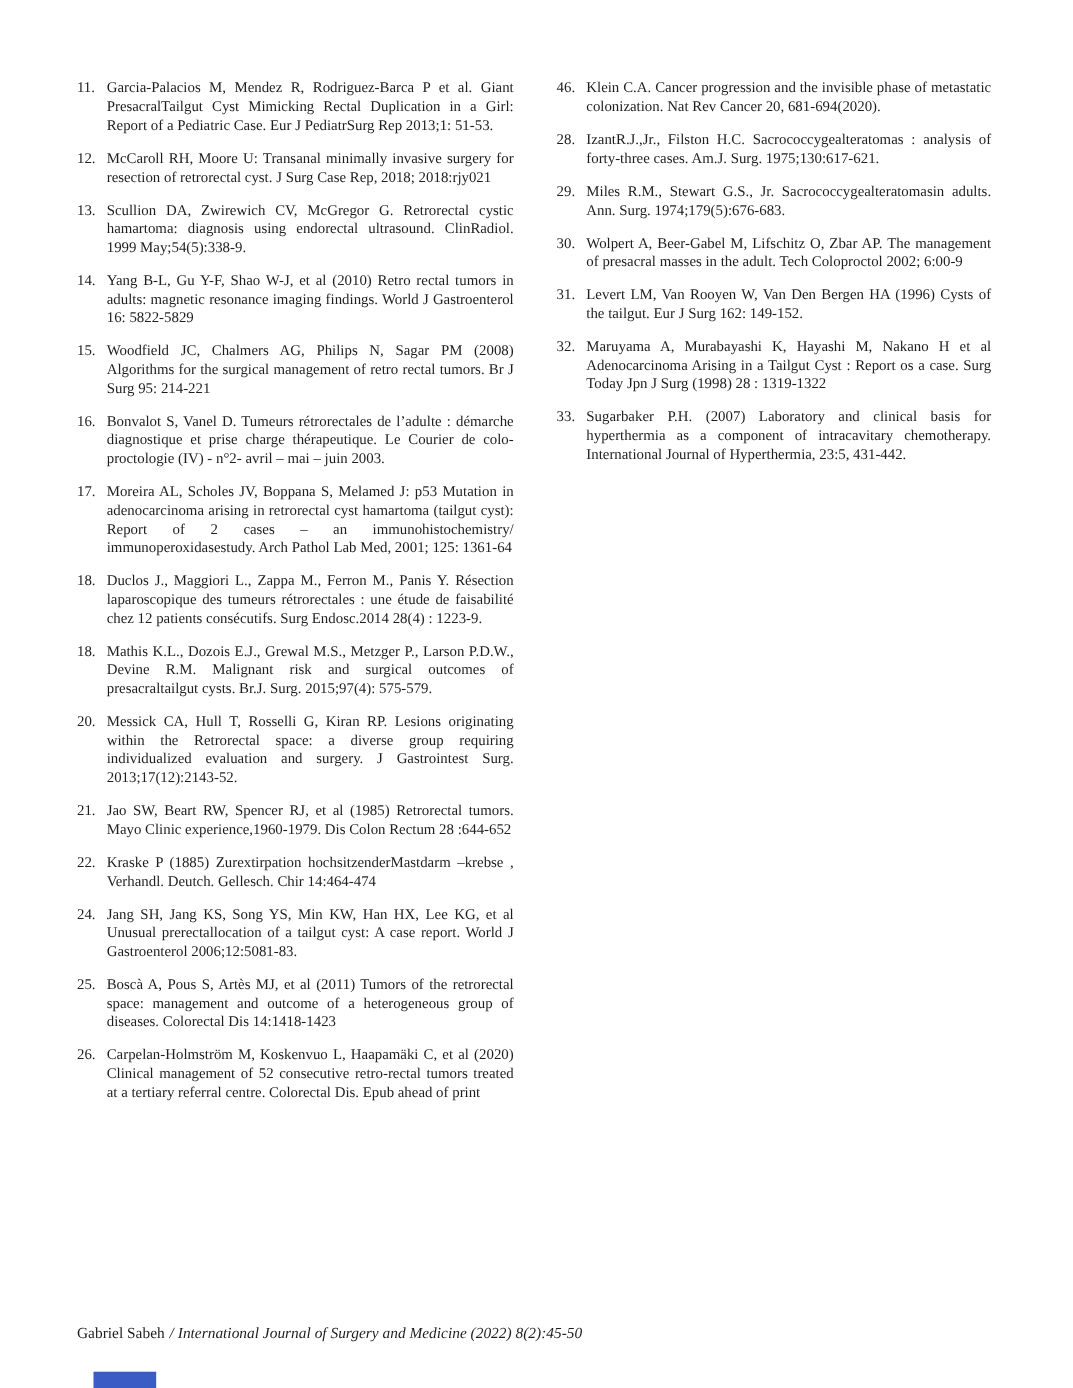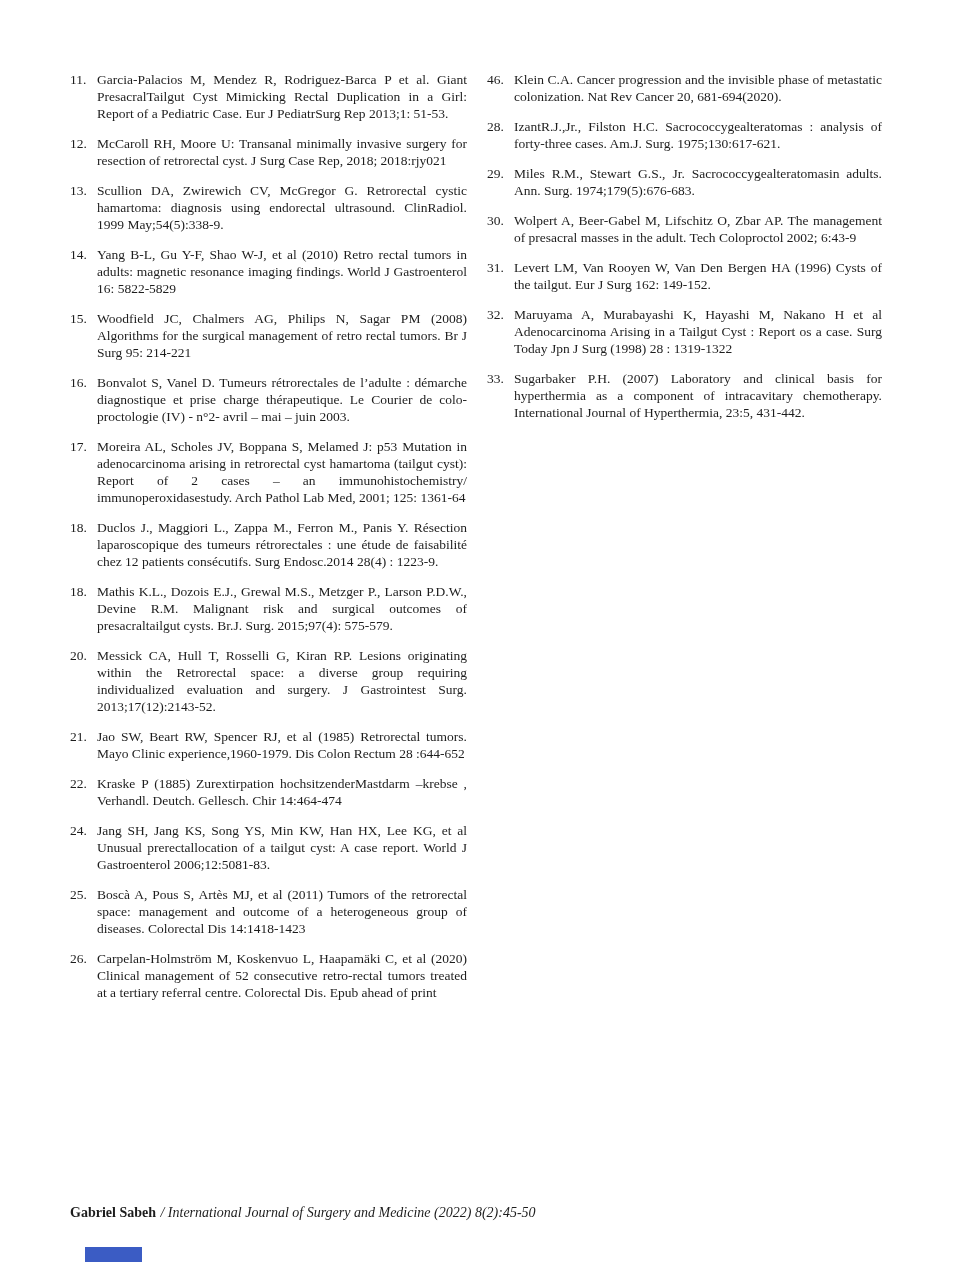--- a/index.html
+++ b/index.html
@@ -13,21 +13,21 @@
     font-family: "Liberation Serif", serif;
     color: #1d1d1d;
     position: relative;
     overflow: hidden;
   }
   .columns {
     position: absolute;
     left: 70px;
     top: 71px;
     display: flex;
-    gap: 20px;
+    gap: 39px;
   }
   .col { display: block; }
   .col-left  { width: 397px; }
   .col-right { width: 395px; }
   .ref {
     display: flex;
     font-size: 13.5px;
     line-height: 17px;
     margin-bottom: 13px;
   }
@@ -40,21 +40,21 @@
     text-align: justify;
   }
   .footer {
     position: absolute;
     left: 70px;
     top: 1204px;
     font-size: 14px;
     line-height: 18px;
     white-space: nowrap;
   }
-  .footer .author { font-style: normal; font-weight: bold; }
+  .footer .author { font-style: normal; }
   .footer .cite   { font-style: italic; margin-left: 1px; }
   .accent-mark {
     position: absolute;
     left: 85px;
     top: 1247px;
     width: 57px;
     height: 15px;
   }
 </style>
 </head>
@@ -133,21 +133,21 @@
     <div class="ref">
       <span class="num">28.</span>
       <span class="txt">IzantR.J.,Jr., Filston H.C. Sacrococcygealteratomas : analysis of forty-three cases. Am.J. Surg. 1975;130:617-621.</span>
     </div>
     <div class="ref">
       <span class="num">29.</span>
       <span class="txt">Miles R.M., Stewart G.S., Jr. Sacrococcygealteratomasin adults. Ann. Surg. 1974;179(5):676-683.</span>
     </div>
     <div class="ref">
       <span class="num">30.</span>
-      <span class="txt">Wolpert A, Beer-Gabel M, Lifschitz O, Zbar AP. The management of presacral masses in the adult. Tech Coloproctol 2002; 6:43-9</span>
+      <span class="txt">Wolpert A, Beer-Gabel M, Lifschitz O, Zbar AP. The management of presacral masses in the adult. Tech Coloproctol 2002; 6:00-9</span>
     </div>
     <div class="ref">
       <span class="num">31.</span>
       <span class="txt">Levert LM, Van Rooyen W, Van Den Bergen HA (1996) Cysts of the tailgut. Eur J Surg 162: 149-152.</span>
     </div>
     <div class="ref">
       <span class="num">32.</span>
       <span class="txt">Maruyama A, Murabayashi K, Hayashi M, Nakano H et al Adenocarcinoma Arising in a Tailgut Cyst : Report os a case. Surg Today Jpn J Surg (1998) 28 : 1319-1322</span>
     </div>
     <div class="ref">

